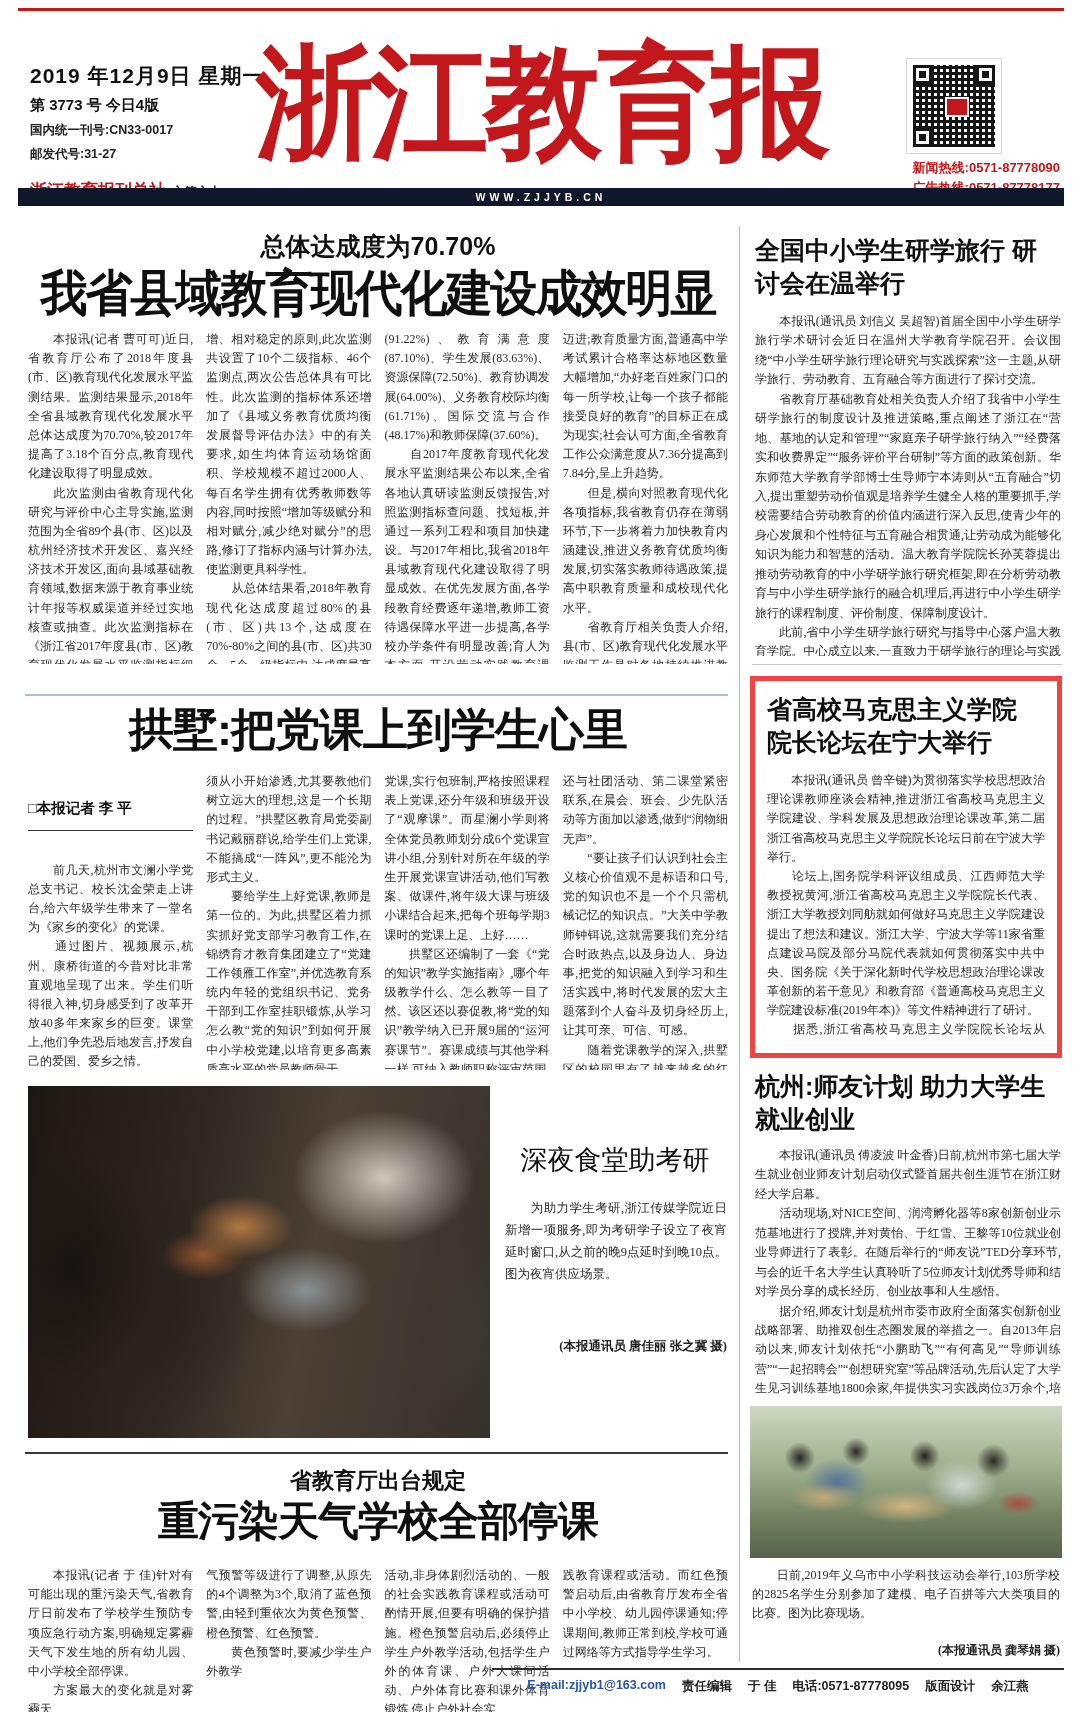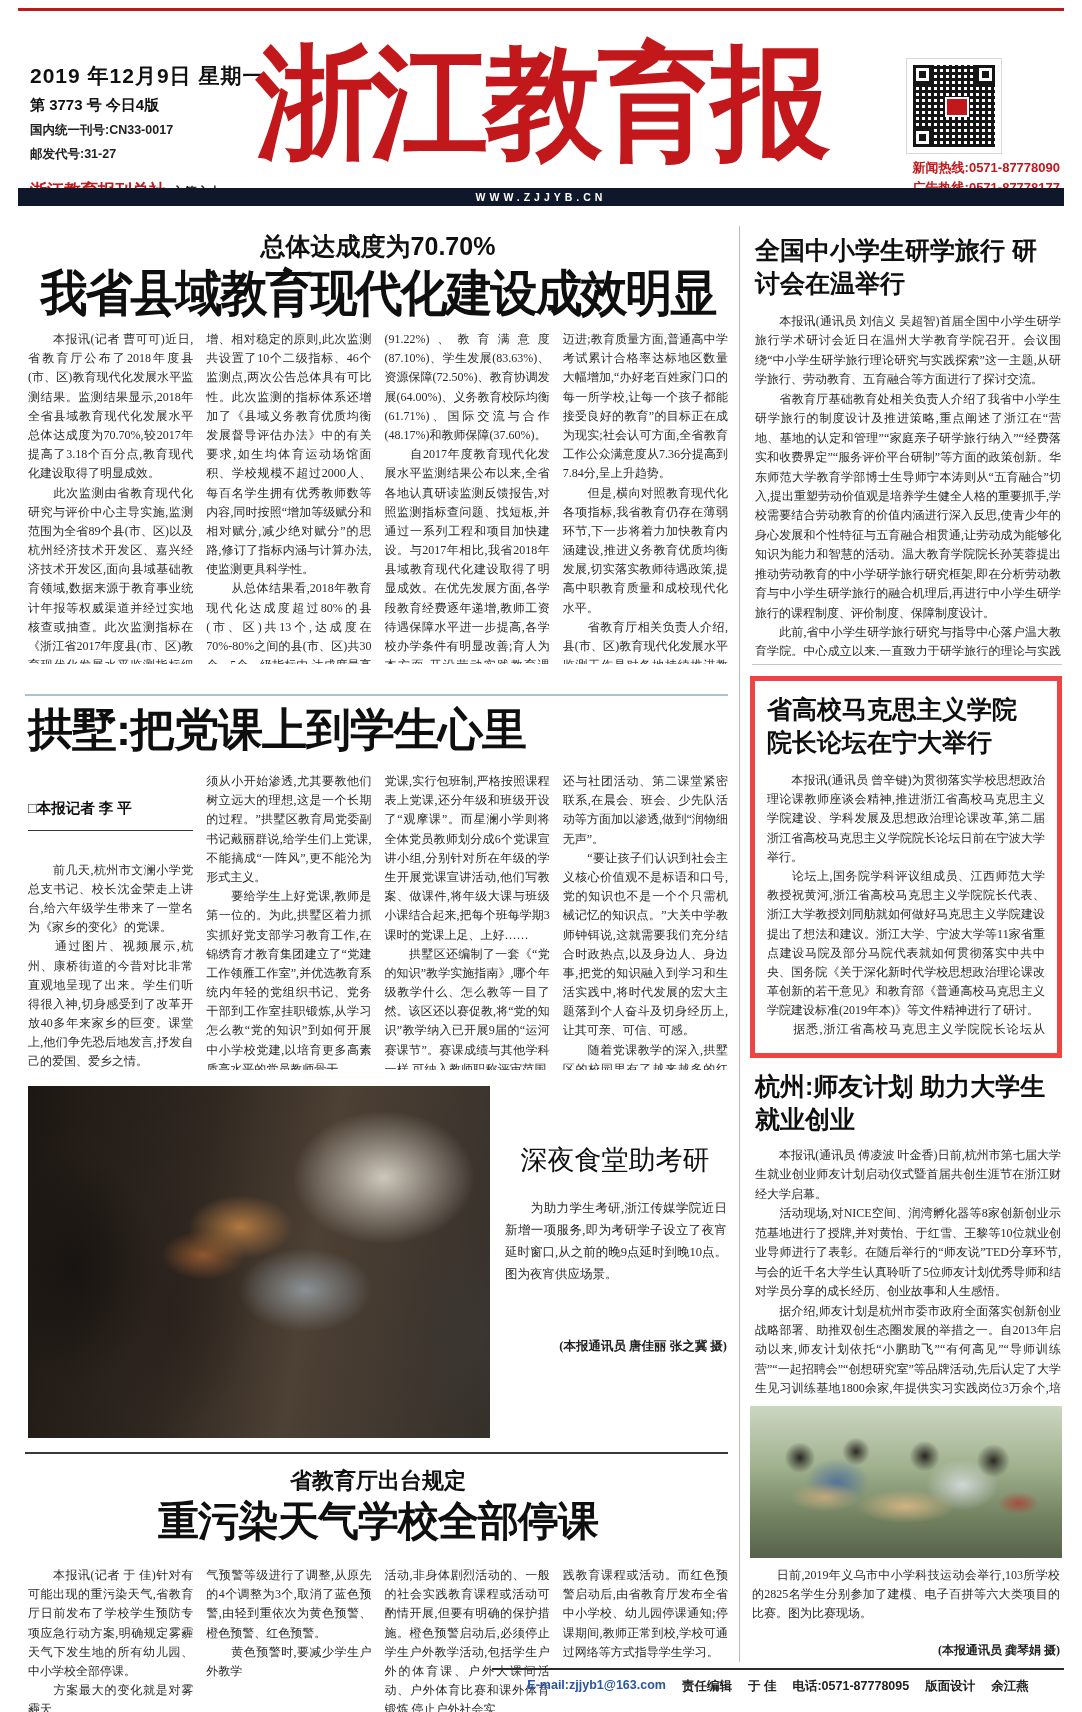--- a/index.html
+++ b/index.html
@@ -38,21 +38,21 @@
       font-size:25px;font-weight:bold;color:#111;}
   .lead-headline{position:absolute;left:18px;top:262px;width:720px;text-align:center;
       font-size:47px;font-weight:bold;color:#0f0f0f;letter-spacing:-2px;transform:scaleY(1.05);}
   .cols{position:absolute;display:flex;gap:13px;}
   .lead-cols{left:28px;top:330px;width:700px;height:334px;}
   .coltext{flex:1 1 0;font-size:12px;line-height:1.6;text-align:justify;
       white-space:pre-line;overflow:hidden;color:#2a2a2a;}
 
   .rule-blue{position:absolute;left:25px;top:694px;width:703px;height:2px;background:#a9c2d2;}
 
-  .party-headline{position:absolute;left:28px;top:700px;width:700px;text-align:left;
+  .party-headline{position:absolute;left:28px;top:700px;width:700px;text-align:center;
       font-size:45px;font-weight:bold;color:#0f0f0f;letter-spacing:-1px;}
   .party-cols{left:28px;top:772px;width:700px;height:298px;}
   .byline{font-family:"Liberation Sans","DejaVu Sans",sans-serif;font-size:14.5px;font-weight:bold;color:#111;
       border-bottom:1.5px solid #333;padding:6px 0 10px 0;margin-bottom:10px;white-space:nowrap;}
 
   
   .photo1{position:absolute;left:28px;top:1086px;width:462px;height:352px;
       background:
         radial-gradient(130px 95px at 77% 26%, rgba(216,211,200,.92), transparent 70%),
         radial-gradient(95px 60px at 60% 58%, rgba(150,160,166,.85), transparent 70%),

